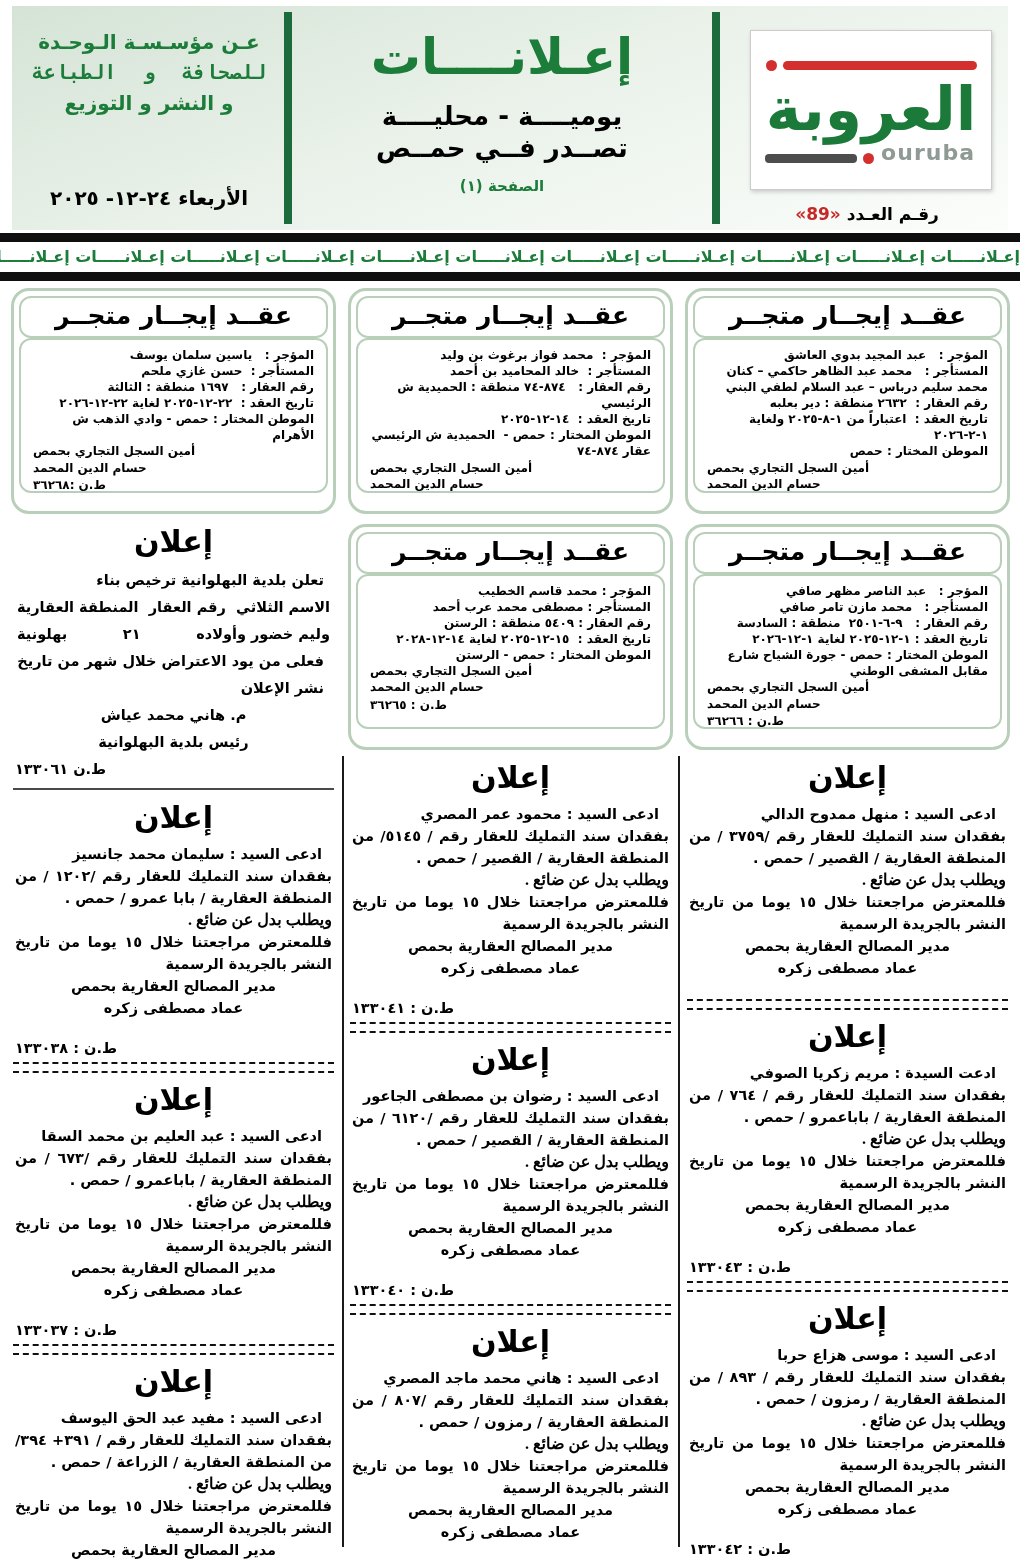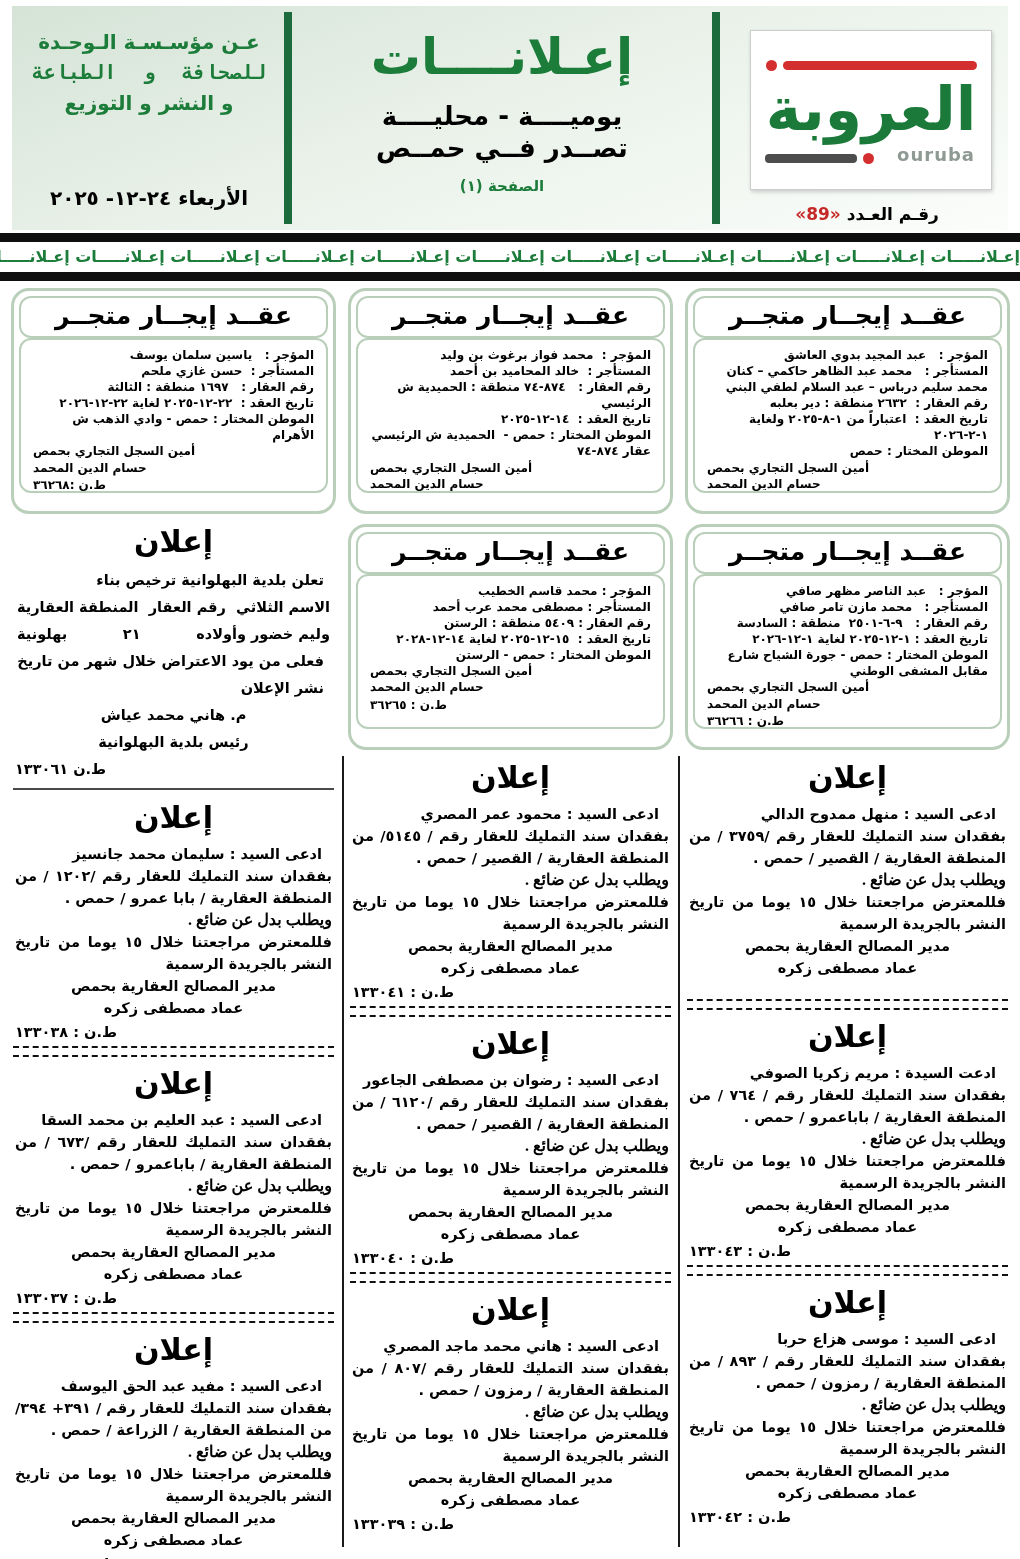--- a/index.html
+++ b/index.html
@@ -20,21 +20,21 @@
   .m-title{color:#1c7c3a;font-size:50px;margin-top:24px;line-height:1.1;}
   .m-sub1{color:#000;font-size:26px;margin-top:16px;}
   .m-sub2{color:#000;font-size:26px;margin-top:2px;}
   .m-page{color:#1c7c3a;font-size:15px;margin-top:14px;}
   .logo-wrap{position:absolute;left:714px;top:0;width:282px;height:100%;}
   .logo-box{position:absolute;left:24px;top:24px;width:240px;height:158px;background:#fff;
             border:1px solid #cccccc;box-shadow:1px 2px 4px rgba(0,0,0,.18);}
   .logo-redbar{position:absolute;top:30px;left:32px;right:14px;height:9px;background:#d32f2f;border-radius:5px;}
   .logo-reddot-top{position:absolute;top:29px;left:15px;width:11px;height:11px;background:#d32f2f;border-radius:50%;}
   .logo-arabic{position:absolute;top:42px;left:0;right:0;text-align:center;color:#1b7a3a;font-size:60px;line-height:1.2;}
-  .logo-latin{position:absolute;right:16px;bottom:24px;color:#8f9a94;font-size:18px;letter-spacing:1px;font-weight:bold;}
+  .logo-latin{position:absolute;right:16px;bottom:24px;color:#8f9a94;font-size:22px;letter-spacing:1px;font-weight:bold;}
   .logo-graybar{position:absolute;left:14px;bottom:26px;width:92px;height:9px;background:#4d4d4d;border-radius:4px;}
   .logo-reddot{position:absolute;left:112px;bottom:25px;width:11px;height:11px;background:#d32f2f;border-radius:50%;}
   .issue{position:absolute;left:0;right:0;bottom:6px;text-align:center;font-size:17px;direction:rtl;color:#000;}
   .issue .num{color:#c62828;}
 
   
   .hbar{position:absolute;left:0;width:1020px;height:9px;background:#0f0f0f;}
   .hbar1{top:233px;}.hbar2{top:272px;}
   .banner{position:absolute;top:243px;left:0;width:1020px;height:27px;line-height:27px;text-align:center;
           color:#1c7c3a;font-size:16px;white-space:nowrap;overflow:hidden;direction:rtl;}
@@ -52,21 +52,21 @@
   .l-line{white-space:pre-wrap;text-align:right;}
   .l-sig{text-align:left;}
   .l-tn{text-align:left;margin-top:1px;}
 
   .claim{padding:0 4px;min-height:236px;box-sizing:border-box;}
   .claim-title{text-align:center;font-size:30px;margin:2px 0 8px;}
   .c-claimant{font-size:14.5px;line-height:22px;padding-right:10px;}
   .c-body{font-size:14.5px;line-height:22px;text-align:justify;}
   .c-line{font-size:16px;line-height:22px;font-family:Liberation Serif, serif;}
   .c-sig{text-align:center;font-size:14.5px;line-height:22px;}
-  .c-tn{text-align:left;font-size:14.5px;line-height:22px;margin-top:2px;}
+  .c-tn{text-align:left;font-size:14.5px;line-height:22px;margin-top:18px;}
 
   .sep{height:7px;border-top:2.5px dashed #111;border-bottom:2.5px dashed #111;margin:3px 2px 9px;}
   .muni-hr{border:none;border-top:2px solid #4a4a4a;margin:6px 2px 10px;}
 
   .muni{padding:0 4px;}
   .muni .m-line{font-size:14.5px;line-height:27px;padding-right:8px;}
   .muni-row{display:flex;justify-content:space-between;font-size:14.5px;line-height:27px;padding:0 2px;}
   .muni-row .cell-c{text-align:center;}
   .muni .m-sig{text-align:center;font-size:14.5px;line-height:27px;}
   .muni .m-tn{text-align:left;font-size:14.5px;line-height:26px;}

